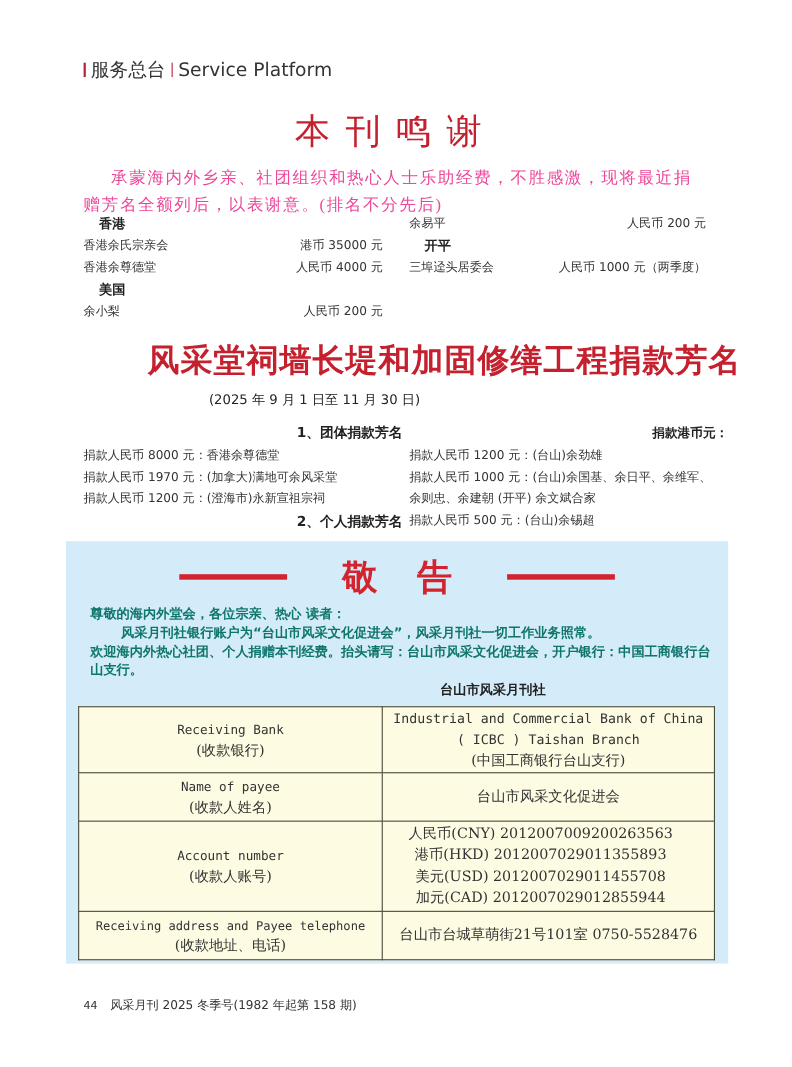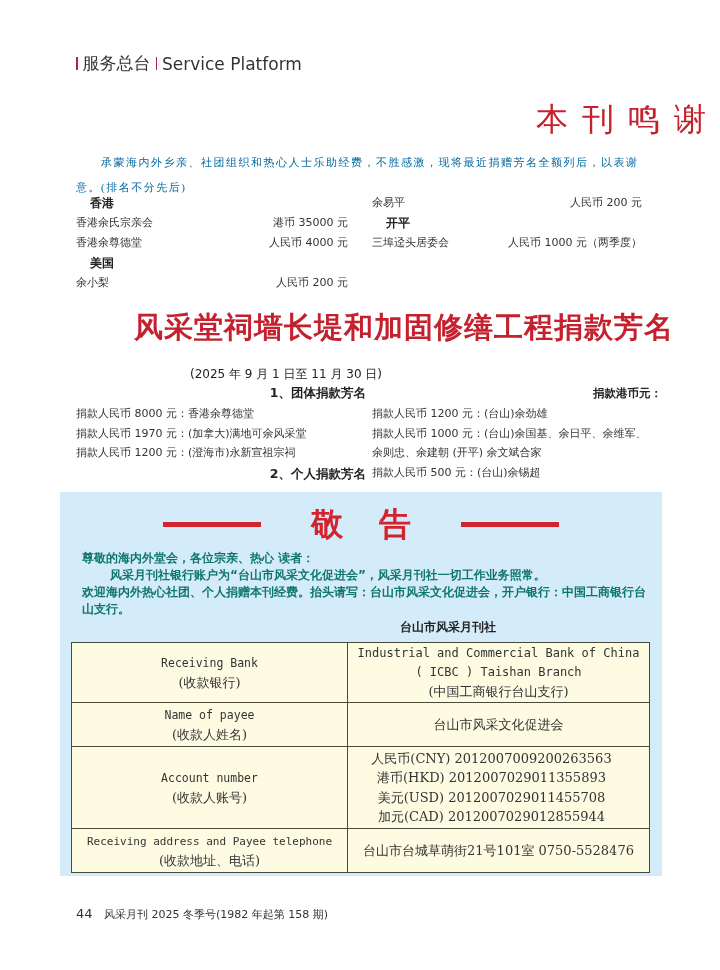--- a/index.html
+++ b/index.html
@@ -3,32 +3,32 @@
   <meta charset="utf-8">
   <style>
     * { margin: 0; padding: 0; box-sizing: border-box; }
     html, body { width: 720px; height: 970px; background: #ffffff; overflow: hidden; }
     body { position: relative; font-family: "DejaVu Sans", "Liberation Sans", sans-serif; color: #333; }
 
     .header { position: absolute; left: 76px; top: 52px; font-size: 17px; color: #333; display: flex; align-items: center; }
     .header .bar { display: inline-block; width: 1.5px; height: 13px; background: #b5223a; margin: 0 5px 0 0; }
     .header .bar2 { margin: 0 5px 0 5px; }
 
-    .title1 { position: absolute; left: 0; width: 720px; top: 98px; text-align: right; font-size: 32px; color: #c4202e; letter-spacing: 14px; font-family: "DejaVu Sans", sans-serif; }
+    .title1 { position: absolute; left: 0; width: 720px; top: 98px; text-align: center; font-size: 32px; color: #c4202e; letter-spacing: 14px; font-family: "DejaVu Sans", sans-serif; }
 
-    .intro { position: absolute; left: 76px; width: 568px; top: 150px; font-family: Liberation Serif, serif; font-size: 11px; line-height: 25px; color: #0369a1; text-indent: 25px; letter-spacing: 1.5px; }
+    .intro { position: absolute; left: 76px; width: 568px; top: 150px; font-family: Liberation Serif, serif; font-size: 15px; line-height: 25px; color: #ec4899; text-indent: 25px; letter-spacing: 1.5px; }
 
     .col { position: absolute; font-size: 11px; color: #333; }
     .col .row { display: flex; justify-content: space-between; height: 20px; line-height: 20px; }
     .col .region { font-weight: bold; font-size: 12px; padding-left: 14px; height: 20px; line-height: 20px; color: #222; }
     .colL { left: 76px; width: 272px; top: 193px; }
     .colR { left: 372px; width: 270px; top: 193px; }
 
     .title2 { position: absolute; left: 0; width: 720px; top: 308px; text-align: center; font-size: 29px; font-weight: bold; color: #c4202e; letter-spacing: 1px; margin-left: 44px; }
-    .daterange { position: absolute; left: 0; width: 572px; top: 355px; text-align: center; font-size: 12px; color: #222; margin-top: 11px; }
+    .daterange { position: absolute; left: 0; width: 572px; top: 355px; text-align: center; font-size: 12px; color: #222; }
 
     .donL { position: absolute; left: 76px; top: 382px; width: 290px; font-size: 11px; color: #333; }
     .donR { position: absolute; left: 372px; top: 382px; width: 290px; font-size: 11px; color: #333; }
     .donL .sec, .donR .sec { font-weight: bold; font-size: 12.5px; color: #222; height: 22px; line-height: 22px; text-align: right; }
     .donR .sec { font-size: 11.5px; }
     .donL .line, .donR .line { height: 19.5px; line-height: 19.5px; white-space: nowrap; }
 
     .notice { position: absolute; left: 60px; top: 492px; width: 602px; height: 384px; background: #d4ebf9; }
     .notice-title { position: absolute; left: 0; top: 10px; width: 602px; height: 45px; display: flex; align-items: center; justify-content: center; }
     .notice-title .dash { width: 98px; height: 5px; background: #d3232e; }
@@ -44,21 +44,21 @@
     table.bank td.val { font-family: "DejaVu Serif", "Liberation Serif", serif; font-size: 13px; }
     .r1 td { height: 60px; }
     .r2 td { height: 44px; }
     .r3 td { height: 82px; }
     .r4 td { height: 44px; }
     .acct { text-align: right; padding-right: 14px; }
     .acct div { line-height: 19.5px; }
     .lbl .cn { font-family: "DejaVu Serif", "Liberation Serif", serif; font-size: 13px; }
 
     .footer { position: absolute; left: 76px; top: 906px; font-size: 11px; color: #333; }
-    .footer .pg { font-size: 13px; margin-right: 8px; }
+    .footer .pg { font-size: 10px; margin-right: 8px; }
   </style>
 </head>
 <body>
 
 <div class="header">
   <span class="bar"></span>
   <span>服务总台</span>
   <span class="bar bar2"></span>
   <span>Service Platform</span>
 </div>

